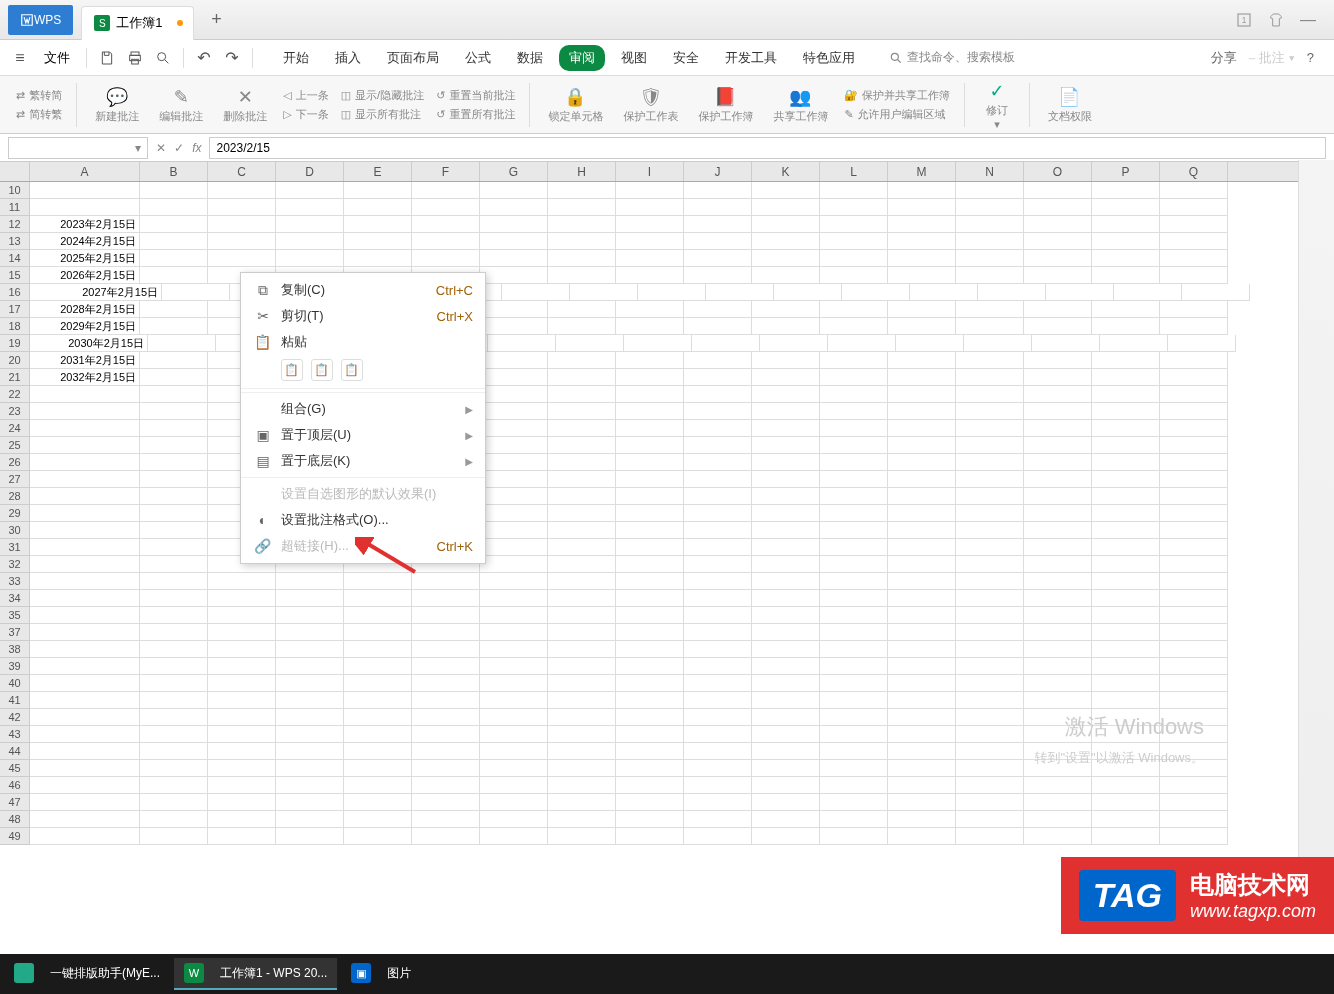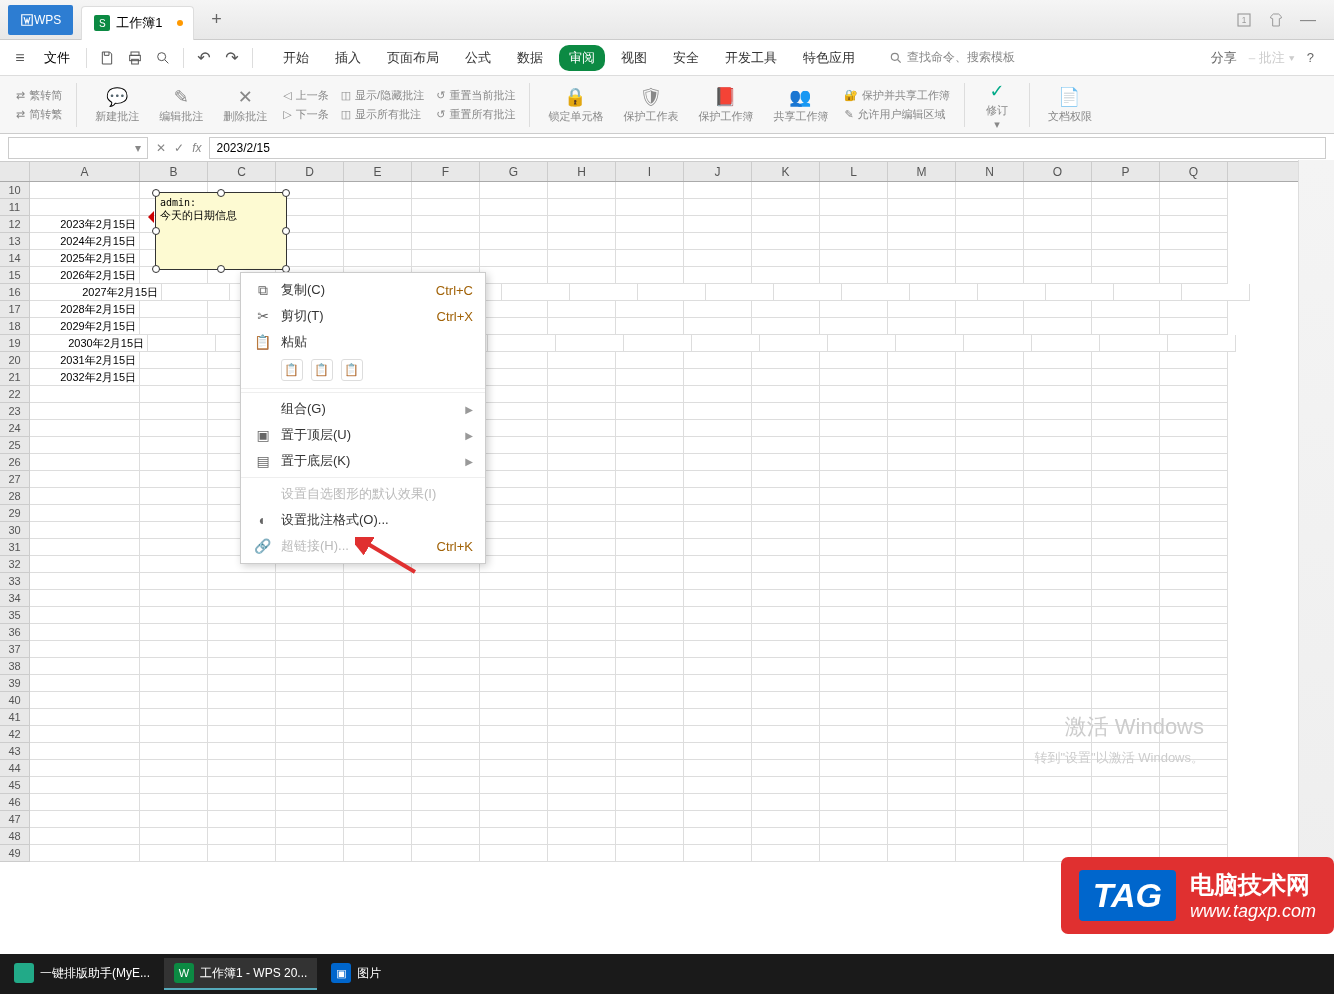--- a/index.html
+++ b/index.html
@@ -75,29 +75,29 @@
 .ctx-paste-icon { width: 22px; height: 22px; border: 1px solid #ddd; border-radius: 3px; display: flex; align-items: center; justify-content: center; font-size: 12px; color: #888; }
 
 
 .red-arrow { position: absolute; left: 355px; top: 537px; z-index: 20; pointer-events: none; }
 
 
 .activate-wm { position: absolute; right: 130px; bottom: 140px; color: #ccc; font-size: 22px; z-index: 2; }
 .activate-wm2 { position: absolute; right: 130px; bottom: 115px; color: #ccc; font-size: 13px; z-index: 2; }
 
 
-.tag-wm { position: absolute; right: 0; bottom: 60px; background: #e03030; color: #fff; padding: 12px 18px; display: flex; align-items: center; gap: 14px; z-index: 30; border-radius: 7px; }
+.tag-wm { position: absolute; right: 0; bottom: 60px; background: #e03030; color: #fff; padding: 12px 18px; display: flex; align-items: center; gap: 14px; z-index: 30; }
 .tag-badge { background: #0066cc; color: #fff; font-weight: bold; font-size: 34px; padding: 6px 14px; border-radius: 4px; font-style: italic; }
 .tag-text { display: flex; flex-direction: column; }
 .tag-cn { font-size: 24px; font-weight: bold; }
 .tag-url { font-size: 18px; font-style: italic; }
 
 
 .taskbar { position: absolute; bottom: 0; left: 0; right: 0; height: 40px; background: #1a1a1a; display: flex; align-items: center; padding: 0 4px; gap: 4px; }
-.task-btn { height: 32px; padding: 0 10px; display: flex; align-items: center; gap: 6px; color: #fff; font-size: 12px; cursor: pointer; border-bottom: 2px solid transparent; }
+.task-btn { height: 32px; padding: 0 10px; display: flex; align-items: center; gap: 16px; color: #fff; font-size: 12px; cursor: pointer; border-bottom: 2px solid transparent; }
 .task-btn.active { background: #333; border-bottom-color: #5ab; }
 .task-icon { width: 20px; height: 20px; border-radius: 3px; display: flex; align-items: center; justify-content: center; font-size: 11px; }
 
 
 .side-panel { position: absolute; right: 0; top: 160px; width: 36px; bottom: 80px; background: linear-gradient(#f4f4f4,#eee); border-left: 1px solid #ddd; }
 
 svg { display: block; }
 </style>
 </head>
 <body>
@@ -826,40 +826,20 @@
         <div class="cell"></div>
         <div class="cell"></div>
         <div class="cell"></div>
         <div class="cell"></div>
         <div class="cell"></div>
         <div class="cell"></div>
         <div class="cell"></div>
         <div class="cell"></div>
       </div>
       <div class="row">
-        <div class="row-h">36</div>
-        <div class="cell wide" style="width: 110px;"></div>
-        <div class="cell"></div>
-        <div class="cell"></div>
-        <div class="cell"></div>
-        <div class="cell"></div>
-        <div class="cell"></div>
-        <div class="cell"></div>
-        <div class="cell"></div>
-        <div class="cell"></div>
-        <div class="cell"></div>
-        <div class="cell"></div>
-        <div class="cell"></div>
-        <div class="cell"></div>
-        <div class="cell"></div>
-        <div class="cell"></div>
-        <div class="cell"></div>
-        <div class="cell"></div>
-      </div>
-      <div class="row">
         <div class="row-h">37</div>
         <div class="cell wide" style="width: 110px;"></div>
         <div class="cell"></div>
         <div class="cell"></div>
         <div class="cell"></div>
         <div class="cell"></div>
         <div class="cell"></div>
         <div class="cell"></div>
         <div class="cell"></div>
         <div class="cell"></div>
@@ -1107,32 +1087,20 @@
         <div class="cell"></div>
         <div class="cell"></div>
         <div class="cell"></div>
         <div class="cell"></div>
         <div class="cell"></div>
         <div class="cell"></div>
         <div class="cell"></div>
       </div>
     </div>
 
-  <div class="comment-box">
-    <div class="comment-author">admin:</div>
-    <div>今天的日期信息</div>
-    <div class="handle h-tl"></div>
-    <div class="handle h-tm"></div>
-    <div class="handle h-tr"></div>
-    <div class="handle h-ml"></div>
-    <div class="handle h-mr"></div>
-    <div class="handle h-bl"></div>
-    <div class="handle h-bm"></div>
-    <div class="handle h-br"></div>
-  </div>
 
   <div class="activate-wm">激活 Windows</div>
   <div class="activate-wm2">转到"设置"以激活 Windows。</div>
 </div>
 
 <div class="side-panel"></div>
 
 <div class="context-menu">
   <div class="ctx-item">
     <span class="ctx-icon">⧉</span>

